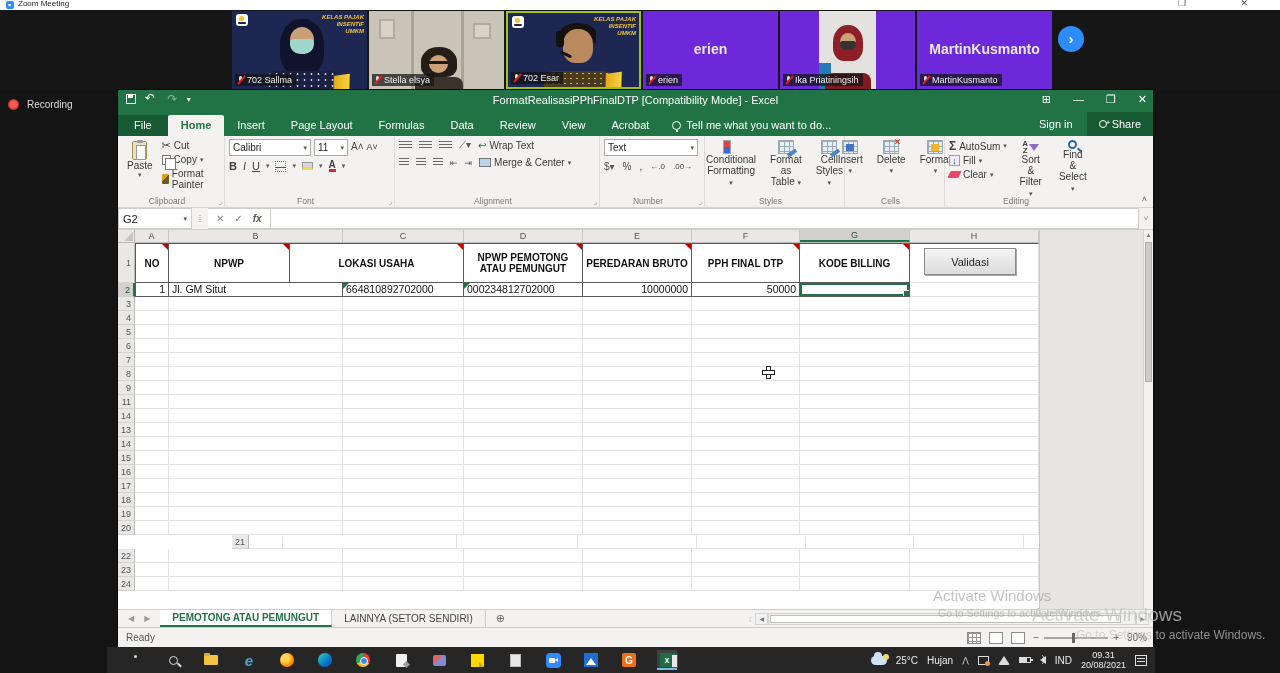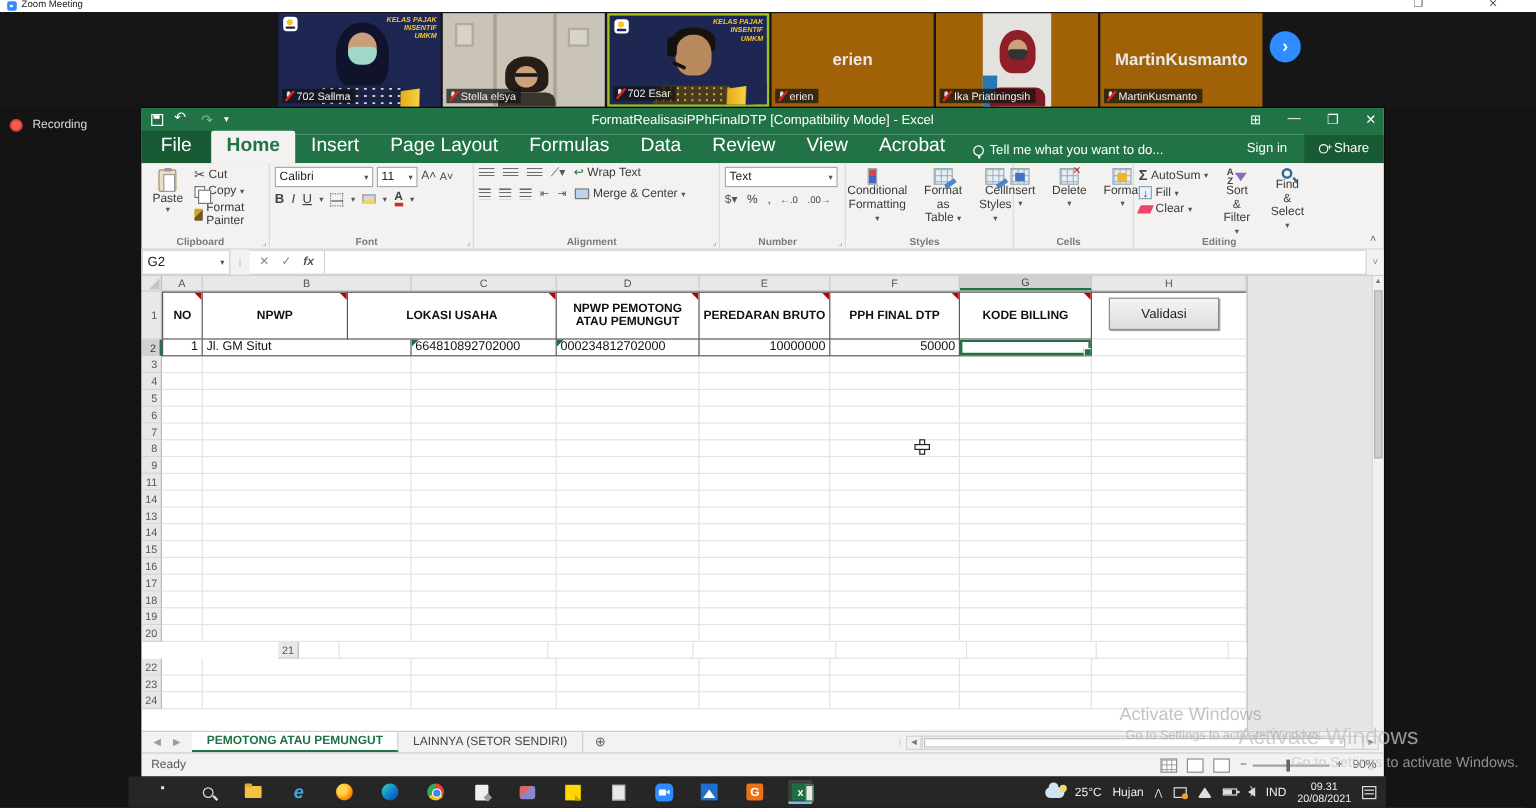--- a/index.html
+++ b/index.html
@@ -8,21 +8,21 @@
 
   
   .zoom-titlebar{position:absolute;left:0;top:0;width:1280px;height:10px;background:#fff;color:#333;overflow:hidden;}
   .zoom-titlebar .app-ic{position:absolute;left:6px;top:1px;width:8px;height:8px;border-radius:2px;background:#2d8cff;}
   .zoom-titlebar .app-ic:after{content:"";position:absolute;left:2px;top:3px;width:3px;height:2px;background:#fff;border-radius:1px;}
   .zoom-titlebar .ttl{position:absolute;left:18px;top:-1px;font-size:8px;color:#222;}
   .zoom-titlebar .wbtns{position:absolute;right:6px;top:-2px;font-size:9px;color:#555;letter-spacing:26px;}
 
   
   .video-strip{position:absolute;left:0;top:10px;width:1280px;height:80px;background:#161616;}
-  .tile{position:absolute;top:1px;height:78px;width:135px;background:#a16207;overflow:hidden;}
+  .tile{position:absolute;top:1px;height:78px;width:135px;background:#6d28d9;overflow:hidden;}
   .tile.active{border:2px solid #9fc120;}
   .tile .namechip{position:absolute;left:3px;bottom:3px;background:rgba(20,20,20,.72);color:#eee;font-size:9px;line-height:12px;padding:0 4px 0 2px;display:flex;align-items:center;gap:3px;white-space:nowrap;max-width:126px;overflow:hidden;}
   .micoff{position:relative;display:inline-block;width:7px;height:10px;flex:0 0 7px;}
   .micoff:before{content:"";position:absolute;left:2px;top:1px;width:3px;height:5px;background:#ddd;border-radius:2px;}
   .micoff:after{content:"";position:absolute;left:-1px;top:4px;width:11px;height:2px;background:#d22;transform:rotate(-50deg);}
   .tile .bigname{position:absolute;left:0;right:0;top:30px;text-align:center;color:#e8e8e8;font-size:14px;font-weight:bold;}
   
   .tile.navy{background:#1d2752;}
   .banner{position:absolute;right:3px;top:3px;text-align:right;color:#f2c430;font-size:6px;font-weight:bold;font-style:italic;line-height:7px;}
   .dp-logo{position:absolute;left:4px;top:3px;width:12px;height:12px;background:#fff;border-radius:3px;}
@@ -68,35 +68,35 @@
   .qat{position:absolute;left:8px;top:3px;display:flex;align-items:center;gap:9px;font-size:11px;color:#fff;}
   .ic-save{width:10px;height:10px;border:1.5px solid #fff;position:relative;}
   .ic-save:after{content:"";position:absolute;left:1px;top:0;width:5px;height:3px;background:#fff;}
   .qat .undo{font-size:12px;line-height:10px;}
   .qat .redo{font-size:12px;line-height:10px;opacity:.45;}
   .qat .more{font-size:8px;}
   .xl-title{position:absolute;left:0;right:0;top:4px;text-align:center;font-size:11px;color:#fff;}
   .xl-wbtns{position:absolute;right:6px;top:3px;display:flex;gap:22px;font-size:11px;color:#fff;}
   
   .xl-tabrow{height:24px;background:#217346;display:flex;align-items:flex-end;position:relative;flex:0 0 24px;}
-  .rtab{padding:4px 13px 5px;font-size:16px;color:#fff;}
+  .rtab{padding:4px 13px 5px;font-size:11px;color:#fff;}
   .rtab.file{background:#185a34;padding:4px 16px 5px;}
   .rtab.sel{background:#f3f2f1;color:#217346;font-weight:bold;border-radius:2px 2px 0 0;}
   .tellme{display:flex;align-items:center;gap:5px;color:#fff;font-size:11px;padding:4px 10px 5px;}
   .bulb{width:9px;height:9px;border:1px solid #fff;border-radius:50%;position:relative;}
   .bulb:after{content:"";position:absolute;left:3px;top:8px;width:2px;height:2px;background:#fff;}
   .tabrow-right{position:absolute;right:0;bottom:0;display:flex;align-items:center;height:24px;}
   .signin{color:#fff;font-size:11px;padding:0 14px;}
   .sharebtn{background:#185a34;color:#fff;font-size:11px;height:24px;display:flex;align-items:center;gap:5px;padding:0 12px;}
   .person-ic{width:8px;height:8px;border:1px solid #fff;border-radius:50%;position:relative;}
   .person-ic:after{content:"+";position:absolute;left:6px;top:-3px;font-size:8px;}
   
   .xl-ribbon{height:72px;background:#f3f2f1;border-bottom:1px solid #d8d6d3;display:flex;flex:0 0 72px;position:relative;}
   .rgroup{position:relative;border-right:1px solid #dedcd9;padding:3px 4px 12px;}
-  .rgroup .glabel{position:absolute;left:0;right:8px;bottom:1px;text-align:center;font-size:8.5px;color:#7a7a77;font-weight:bold;}
+  .rgroup .glabel{position:absolute;left:0;right:8px;bottom:1px;text-align:center;font-size:8.5px;color:#7a7a77;}
   .rgroup .dlg{position:absolute;right:2px;bottom:1px;font-size:7px;color:#8a8a87;}
   .rbtn,.rbtn-sm{color:#3b3a39;font-size:10px;display:flex;align-items:center;gap:3px;}
   .bigbtn{display:flex;flex-direction:column;align-items:center;font-size:10px;color:#3b3a39;padding:2px 5px;}
   .dd{font-size:7px;color:#555;}
   
   .ic-paste{width:15px;height:19px;background:#e8dfc9;border:1px solid #a78f4e;position:relative;border-radius:2px;}
   .ic-paste:before{content:"";position:absolute;left:3px;top:3px;width:8px;height:13px;background:#fff;border:1px solid #999;}
   .ic-paste:after{content:"";position:absolute;left:4px;top:-2px;width:6px;height:3px;background:#9a9a9a;border-radius:1px;}
   .ic-cut{font-size:11px;}
   .ic-copy{width:9px;height:10px;border:1px solid #777;background:#fff;position:relative;}

